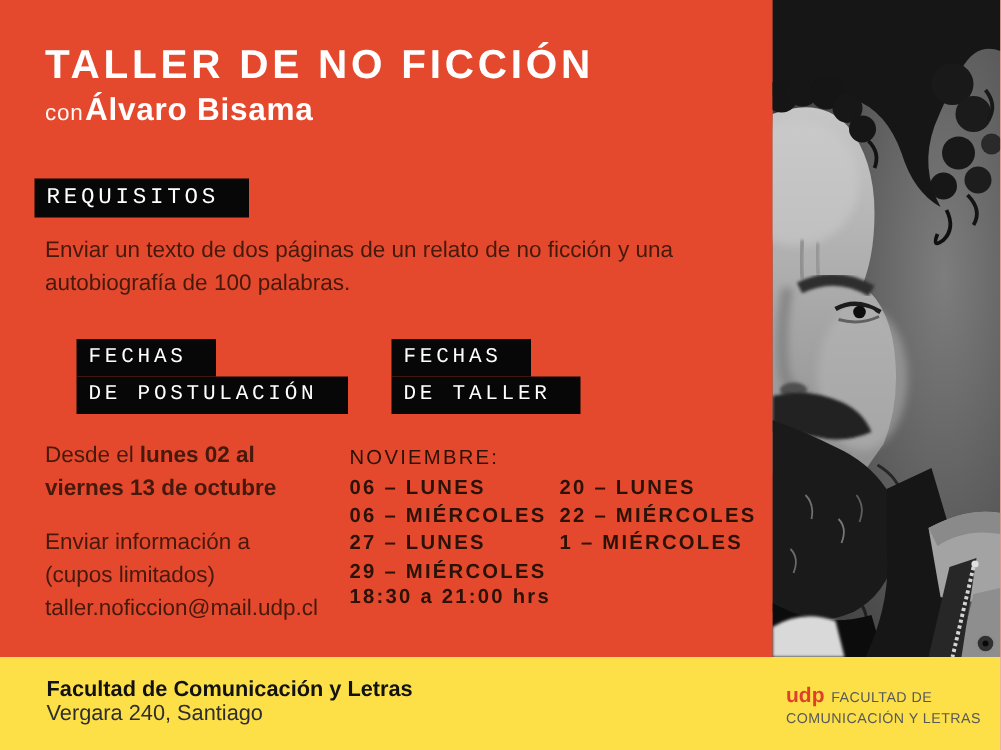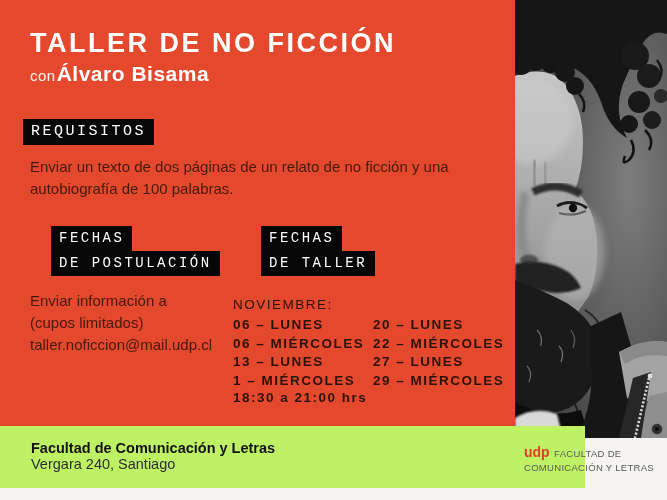--- a/index.html
+++ b/index.html
@@ -23,21 +23,21 @@
   }
   .subtitle { position: absolute; left: 30px; top: 62px; color: #ffffff; white-space: nowrap; }
   .subtitle .con { font-size: 15px; letter-spacing: 0.5px; opacity: 0.96; }
   .subtitle .name { font-size: 21px; font-weight: bold; letter-spacing: 0.5px; margin-left: 1px; }
 
   .badge {
     display: table;
     background: #070707; color: #ffffff;
     font-family: "Liberation Mono", monospace;
     letter-spacing: 2.5px;
-    padding: 4px 8px 5px 8px;
+    padding: 4px 20px 5px 8px;
     white-space: nowrap;
   }
   .badge-req { position: absolute; left: 23px; top: 119px; font-size: 15px; }
   .badge-line { font-size: 14px; margin-left: 28px; }
 
   .req-text {
     position: absolute; left: 30px; top: 156px;
     color: #45190C; font-size: 15px; line-height: 22px; white-space: nowrap;
   }
 
@@ -72,21 +72,21 @@
   
   .notch {
     position: absolute; left: 19px; top: 438px;
     width: 0; height: 0;
     border-left: 8px solid transparent;
     border-right: 8px solid transparent;
     border-top: 9px solid #E5492D;
   }
 
   
-  .footer { position: absolute; left: 0; top: 426px; width: 585px; height: 62px; background: #bef264; }
+  .footer { position: absolute; left: 0; top: 438px; width: 667px; height: 62px; background: #fde047; }
   .f-left { position: absolute; left: 31px; top: 14px; white-space: nowrap; }
   .f-line1 { font-size: 14.5px; font-weight: bold; color: #121212; line-height: 16px; }
   .f-line2 { font-size: 14.5px; color: #2e2e2e; line-height: 16px; }
   .f-logo { position: absolute; left: 524px; top: 20px; white-space: nowrap; }
   .f-logo .row { line-height: 11.5px; }
   .udp { color: #E0402A; font-weight: bold; font-size: 14px; }
   .logo-text { color: #58595B; font-size: 9.5px; letter-spacing: 0.3px; }
 </style>
 </head>
 <body>
@@ -104,37 +104,42 @@
   <div class="badge badge-req">REQUISITOS</div>
 
   <div class="req-text">
     <div>Enviar un texto de dos páginas de un relato de no ficción y una</div>
     <div>autobiografía de 100 palabras.</div>
   </div>
 
   <div class="col-left">
     <div class="badge badge-line">FECHAS</div>
     <div class="badge badge-line">DE POSTULACIÓN</div>
+    <div class="range">
+      <div>
+        <span>Desde el</span><b class="gap-left">lunes 02 al</b>
+      </div>
+      <div><b>viernes 13 de octubre</b></div>
+    </div>
     <div class="contact">
       <div>Enviar información a</div>
       <div>(cupos limitados)</div>
       <div>taller.noficcion@mail.udp.cl</div>
     </div>
   </div>
 
   <div class="col-right">
     <div class="badge badge-line">FECHAS</div>
     <div class="badge badge-line">DE TALLER</div>
     <div class="month">NOVIEMBRE:</div>
     <div class="dates">
       <span>06 – LUNES</span>
       <span>20 – LUNES</span>
       <span>06 – MIÉRCOLES</span>
       <span>22 – MIÉRCOLES</span>
-      <span>13 – LUNES</span>
       <span>27 – LUNES</span>
       <span>1 – MIÉRCOLES</span>
       <span>29 – MIÉRCOLES</span>
     </div>
     <div class="time">18:30 a 21:00 hrs</div>
   </div>
 
   <div class="photo">
     <svg viewBox="0 0 152 438" width="152" height="438">
       <defs>

